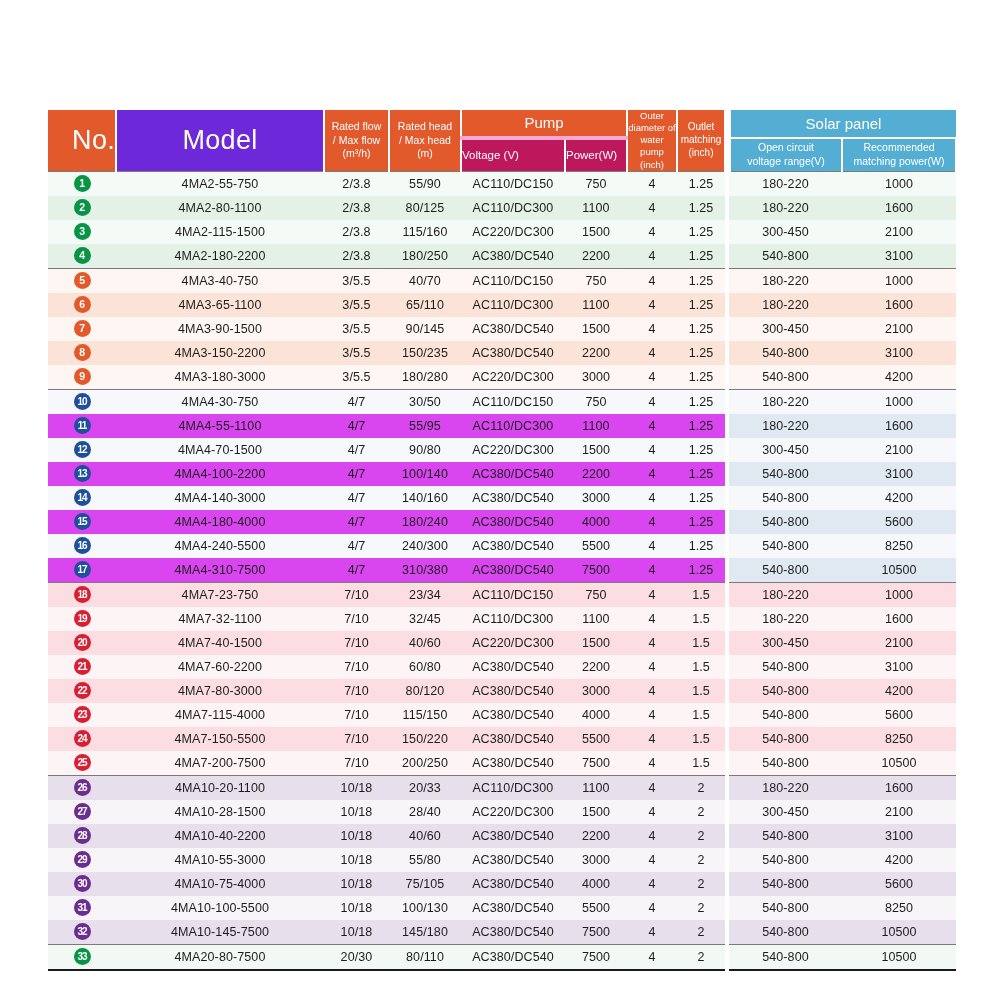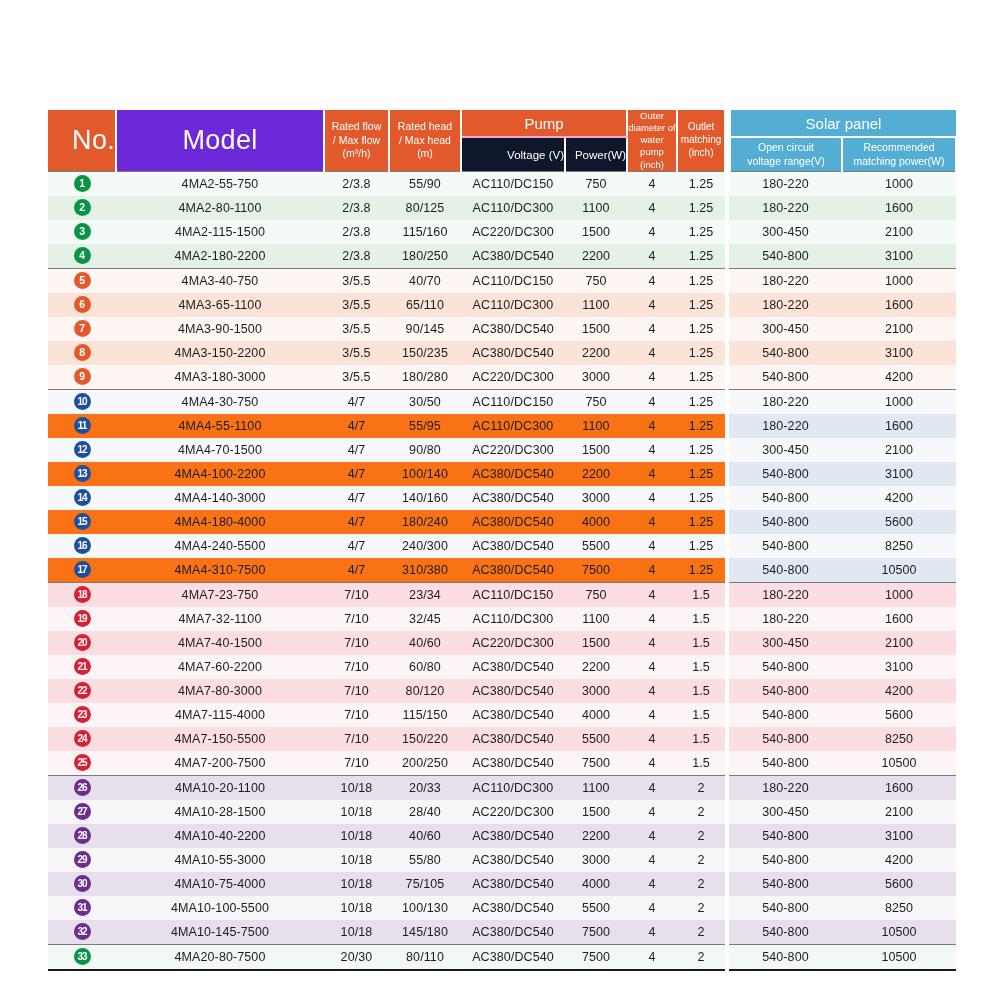--- a/index.html
+++ b/index.html
@@ -71,26 +71,26 @@
     letter-spacing: .3px;
     border-right: 2px solid #ffffff;
   }
   .h-pump-group {
     background: #e2592c;
     color: #ffffff;
     text-align: center;
     font-size: 15px;
     border-left: 2px solid #ffffff;
     border-right: 2px solid #ffffff;
-    border-bottom: 2px solid #f9a8d4;
+    border-bottom: 4px solid #f9a8d4;
   }
   .h-sub {
-    background: #0f172a;
-    color: #ffffff;
-    text-align: right;
+    background: #be185d;
+    color: #ffffff;
+    text-align: left;
     font-size: 11.5px;
     border-left: 2px solid #ffffff;
     border-right: 2px solid #ffffff;
   }
   .h-solar-group {
     background: #54aed3;
     color: #ffffff;
     text-align: center;
     font-size: 15px;
     border-bottom: 2px solid #ffffff;
@@ -140,21 +140,21 @@
   .g-green-b .cellL { background: #e3f1e6; }
   .g-green-b .cellR { background: #e3f1e6; }
   
   .g-orange-a .cellL { background: #fdf6f2; }
   .g-orange-a .cellR { background: #fdf6f2; }
   .g-orange-b .cellL { background: #fbe3d7; }
   .g-orange-b .cellR { background: #fbe3d7; }
   
   .g-blue-a .cellL { background: #f6f8fb; }
   .g-blue-a .cellR { background: #f6f8fb; }
-  .g-blue-b .cellL { background: #f97316; }
+  .g-blue-b .cellL { background: #d946ef; }
   .g-blue-b .cellR { background: #e0e8f2; }
   
   .g-pink-a .cellL { background: #fdf4f6; }
   .g-pink-a .cellR { background: #fdf4f6; }
   .g-pink-b .cellL { background: #fbdde2; }
   .g-pink-b .cellR { background: #fbdde2; }
   
   .g-purple-a .cellL { background: #f8f5f9; }
   .g-purple-a .cellR { background: #f8f5f9; }
   .g-purple-b .cellL { background: #e7dfeb; }

